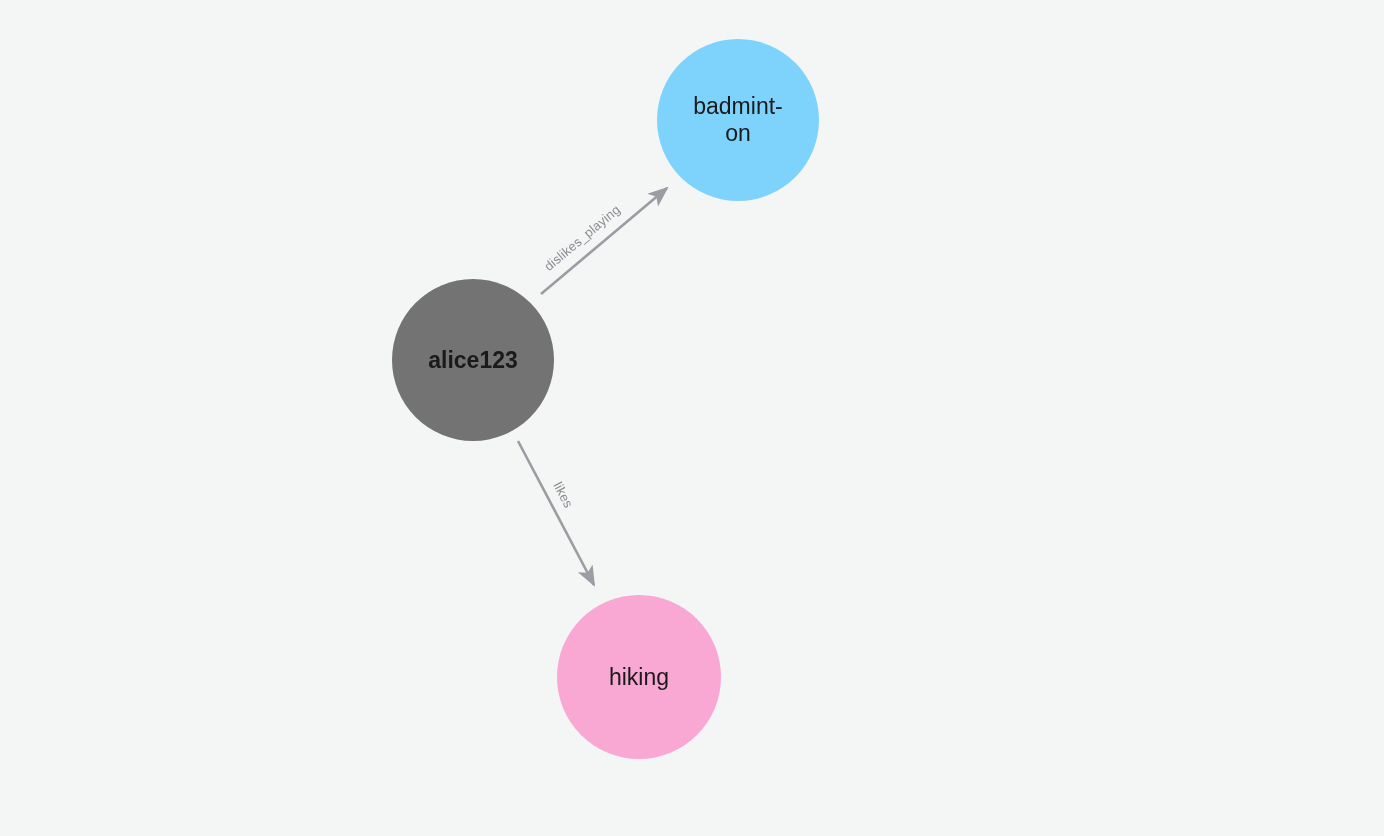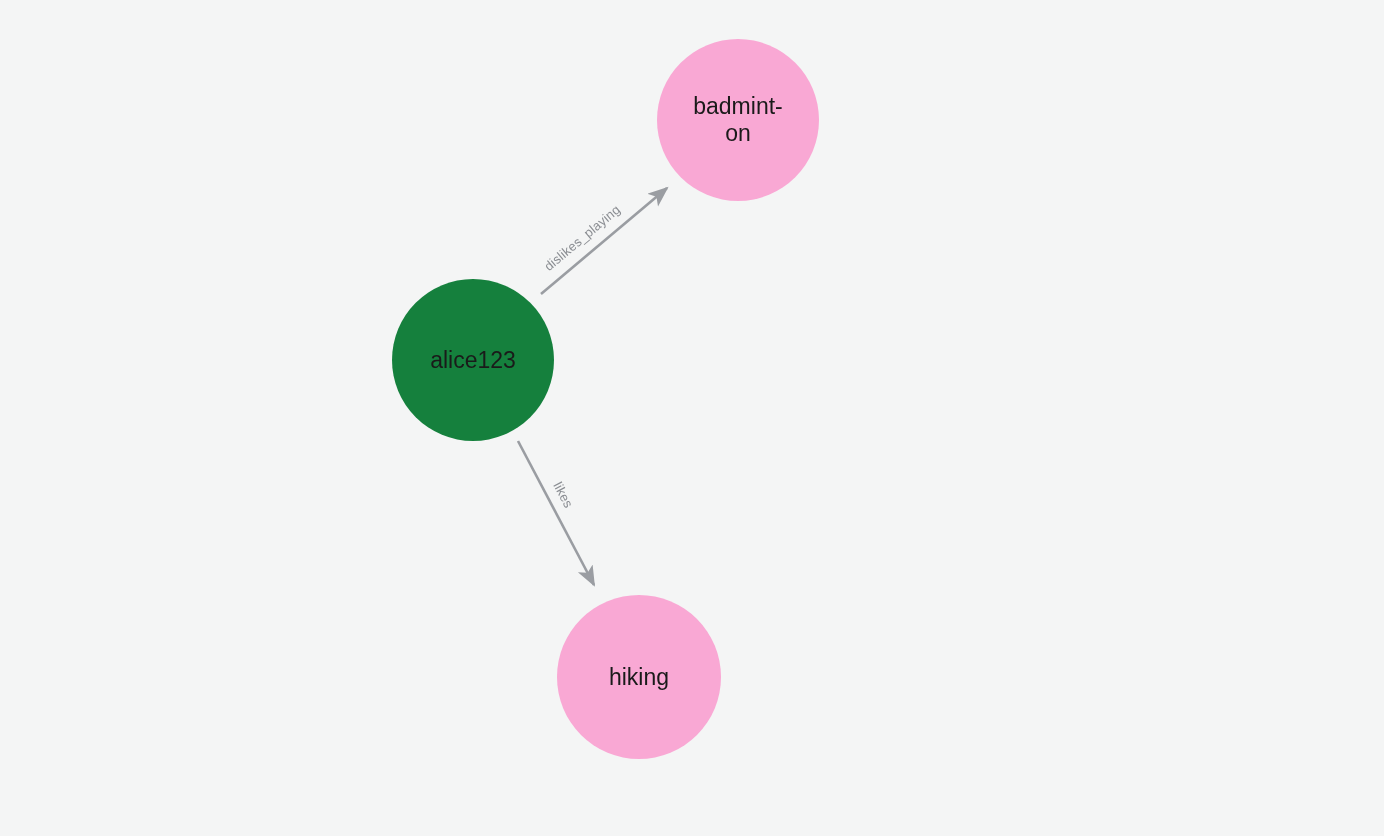--- a/index.html
+++ b/index.html
@@ -79,26 +79,26 @@
   </svg>
 
   <div class="edge-label" style="left:546px; top:268px; transform: translate(0,-50%) rotate(-39.9deg);">
     <span>dislikes_playing</span>
   </div>
 
   <div class="edge-label" style="left:557px; top:483px; transform: translate(0,-50%) rotate(62.1deg);">
     <span>likes</span>
   </div>
 
-  <div class="node" style="left:657px; top:39px; width:162px; height:162px; background:#f9a8d4;">
+  <div class="node" style="left:657px; top:39px; width:162px; height:162px; background:#7dd3fc;">
     <span class="node-label">badmint-
 on</span>
   </div>
 
-  <div class="node" style="left:392px; top:279px; width:162px; height:162px; background:#15803d;">
+  <div class="node" style="left:392px; top:279px; width:162px; height:162px; background:#737373;font-weight:bold;">
     <span class="node-label">alice123</span>
   </div>
 
   <div class="node" style="left:557px; top:595px; width:164px; height:164px; background:#f9a8d4;">
     <span class="node-label">hiking</span>
   </div>
 
 </div>
 
 </body></html>

